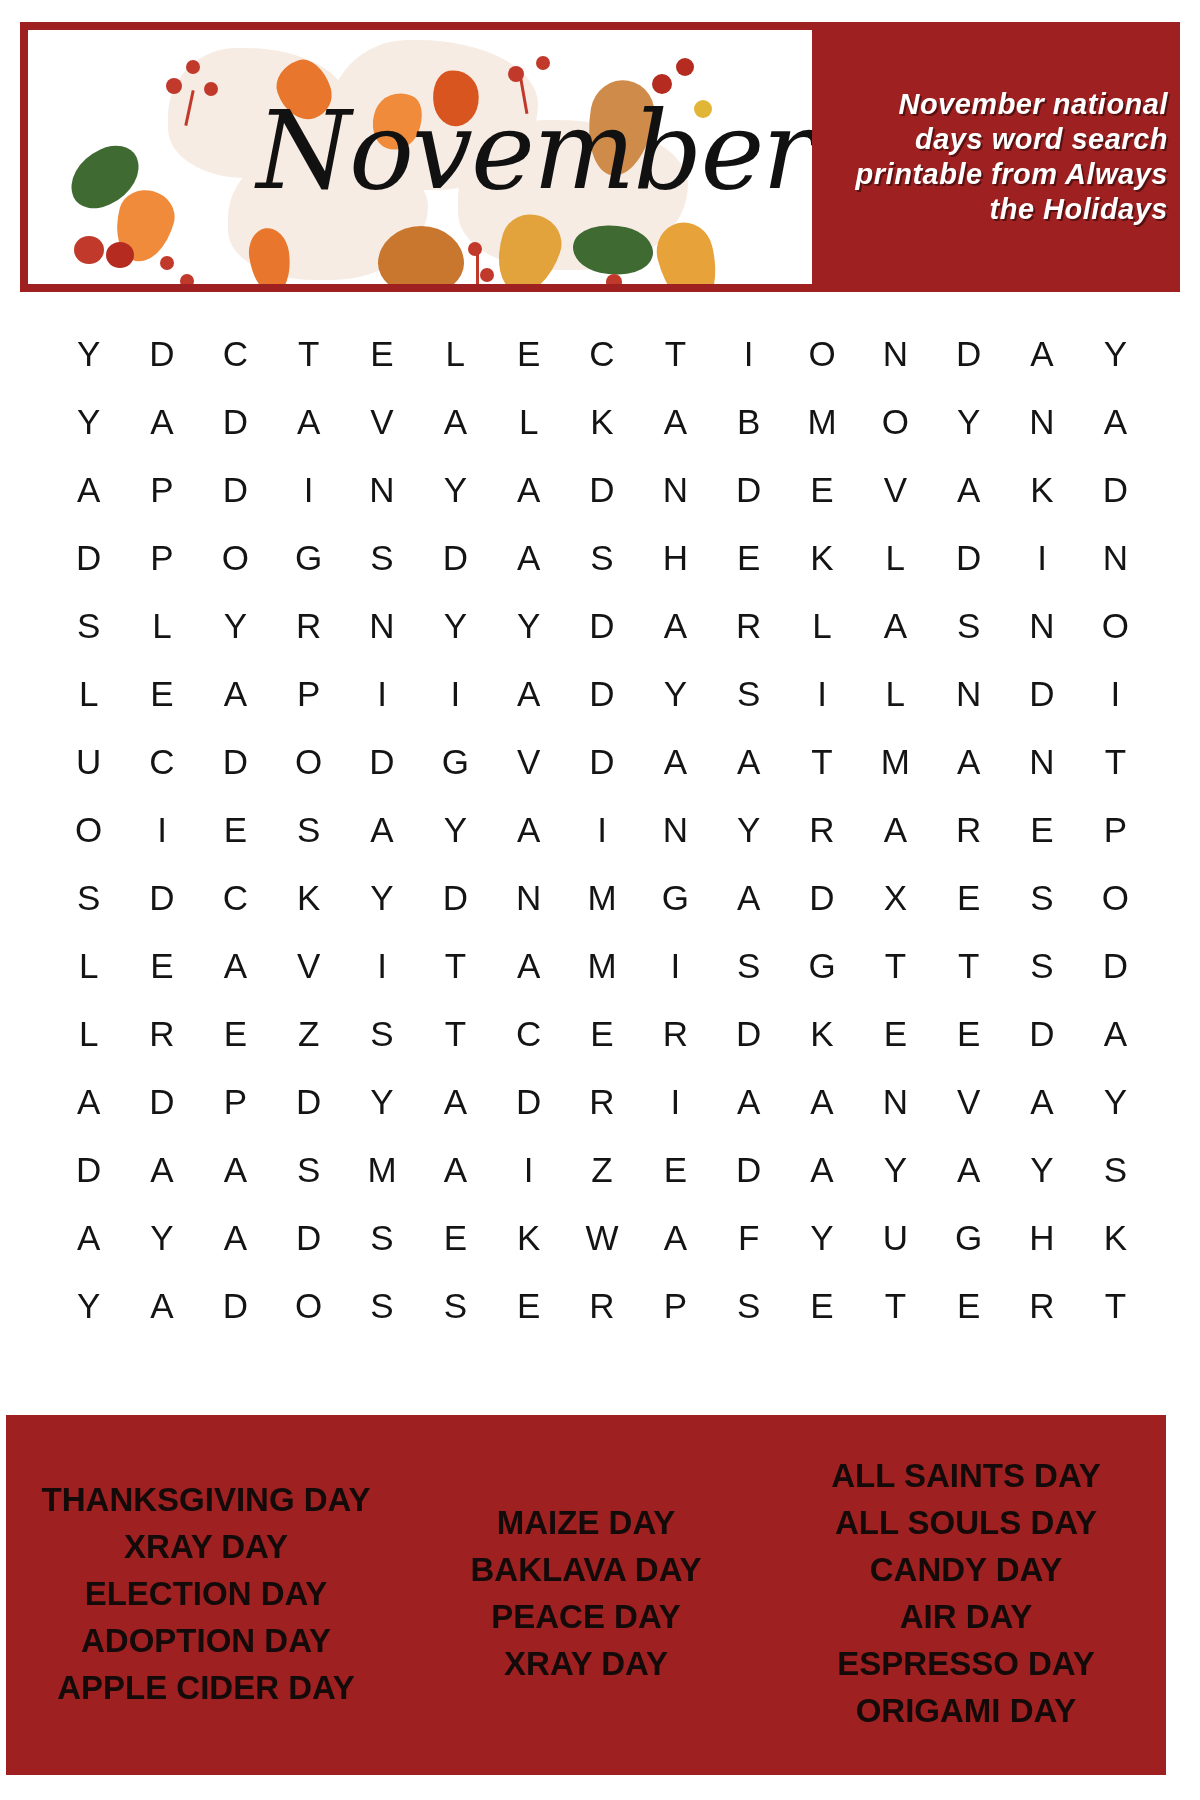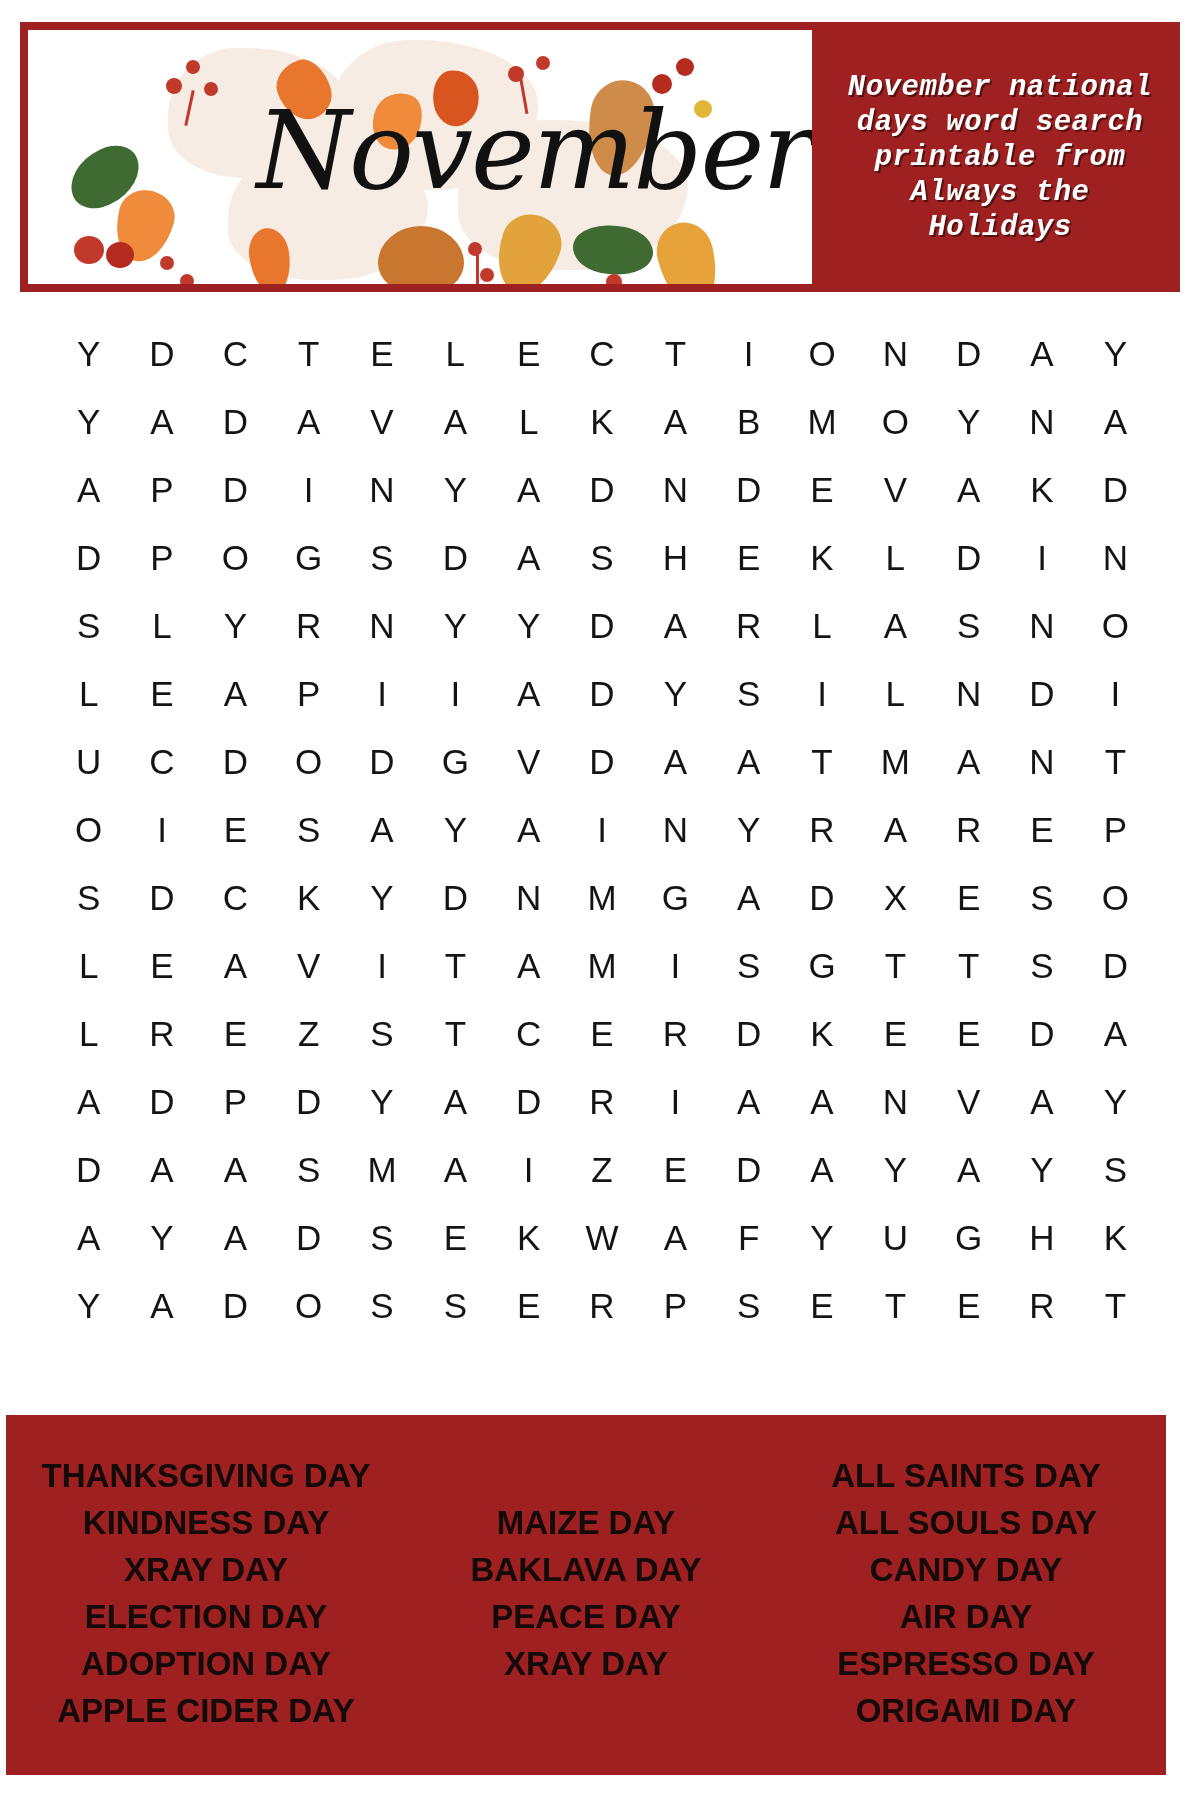--- a/index.html
+++ b/index.html
@@ -85,26 +85,26 @@
   .header-side {
     width: 360px;
     height: 270px;
     background: #9e2020;
     display: flex;
     align-items: center;
     justify-content: center;
   }
   .side-text {
     color: #ffffff;
-    font-family: Liberation Mono, monospace;
+    font-family: Liberation Sans, sans-serif;
     font-weight: bold;
     font-style: italic;
     font-size: 29px;
     line-height: 35px;
-    text-align: center;
+    text-align: right;
     letter-spacing: 0.5px;
     text-shadow: 2px 2px 0 rgba(0,0,0,0.45);
     padding: 0 12px;
   }
 
   
   .grid {
     position: absolute;
     left: 52px;
     top: 320px;
@@ -435,21 +435,20 @@
       <div class="cell">E</div>
       <div class="cell">T</div>
       <div class="cell">E</div>
       <div class="cell">R</div>
       <div class="cell">T</div>
     </div>
 
   <div class="wordlist">
       <div class="word-col">
         <div class="word">THANKSGIVING DAY</div>
-        <div class="word">KINDNESS DAY</div>
         <div class="word">XRAY DAY</div>
         <div class="word">ELECTION DAY</div>
         <div class="word">ADOPTION DAY</div>
         <div class="word">APPLE CIDER DAY</div>
       </div>
       <div class="word-col">
         <div class="word">MAIZE DAY</div>
         <div class="word">BAKLAVA DAY</div>
         <div class="word">PEACE DAY</div>
         <div class="word">XRAY DAY</div>

